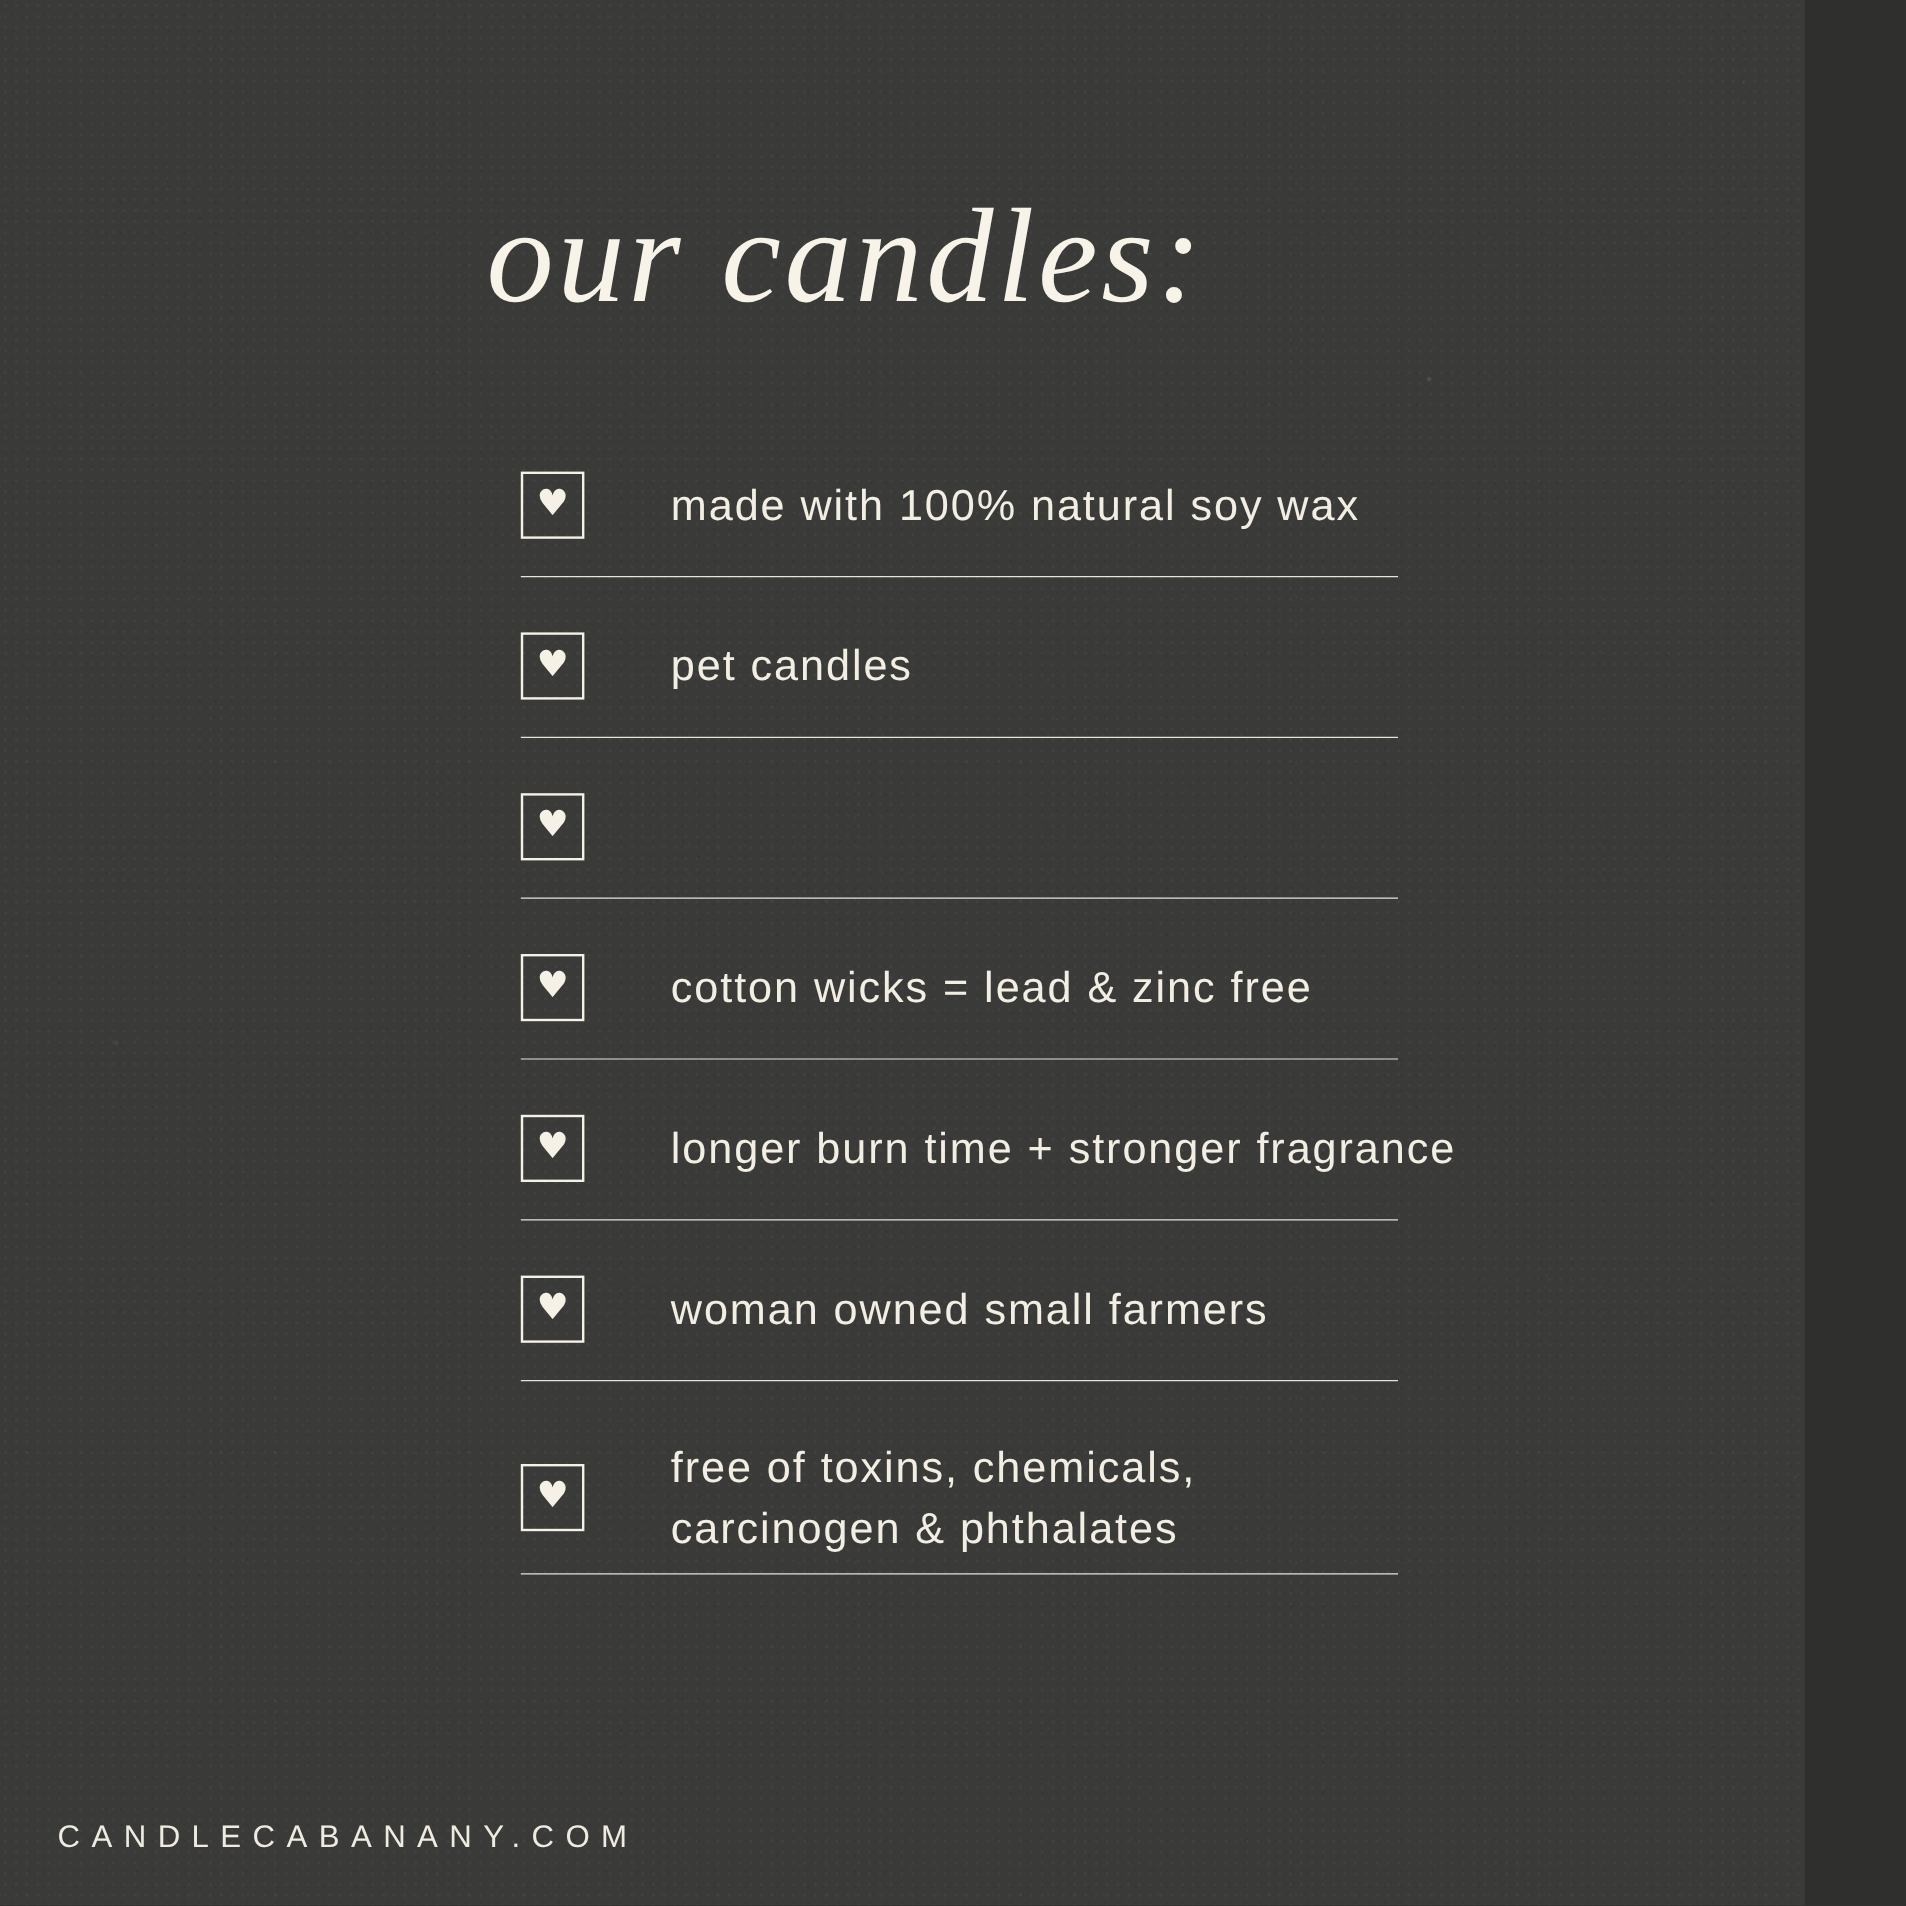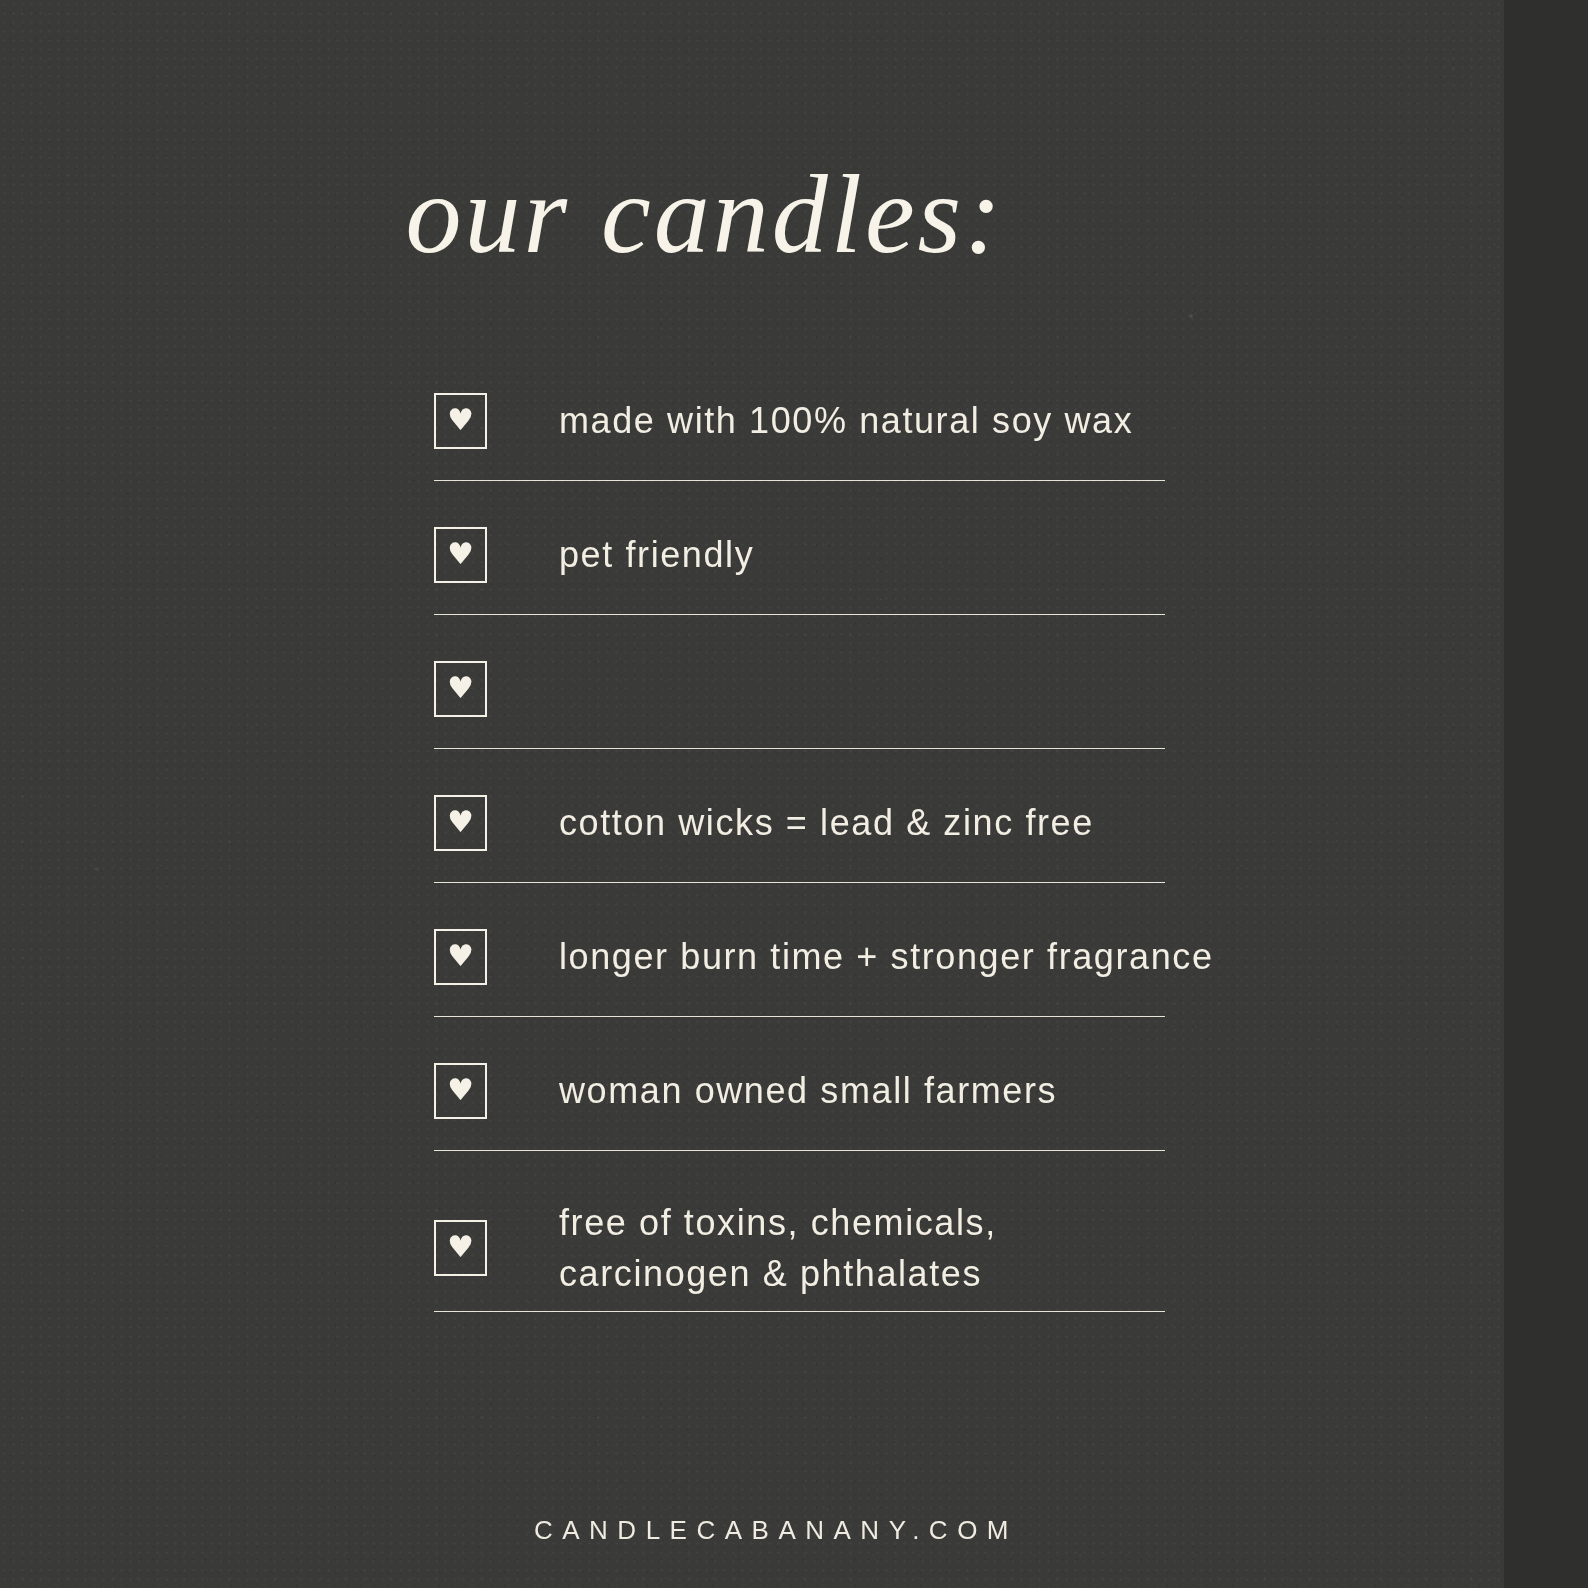--- a/index.html
+++ b/index.html
@@ -99,21 +99,20 @@
   .label-wrap {
     white-space: normal;
     max-width: 505px;
   }
 
   .footer {
     position: absolute;
     left: 0;
     bottom: 42px;
     width: 100%;
-    text-align: center;
     font-size: 26px;
     font-weight: 300;
     letter-spacing: 9.5px;
     color: #efebe0;
     padding-left: 48px;
   }
 </style>
 </head>
 <body>
 
@@ -128,21 +127,21 @@
       <span class="heart-box">
         <span class="heart-glyph">♥</span>
       </span>
       <span class="label">made with 100% natural soy wax</span>
     </div>
 
     <div class="row">
       <span class="heart-box">
         <span class="heart-glyph">♥</span>
       </span>
-      <span class="label">pet friendly</span>
+      <span class="label">pet candles</span>
     </div>
 
     <div class="row">
       <span class="heart-box">
         <span class="heart-glyph">♥</span>
       </span>
     </div>
 
     <div class="row">
       <span class="heart-box">

